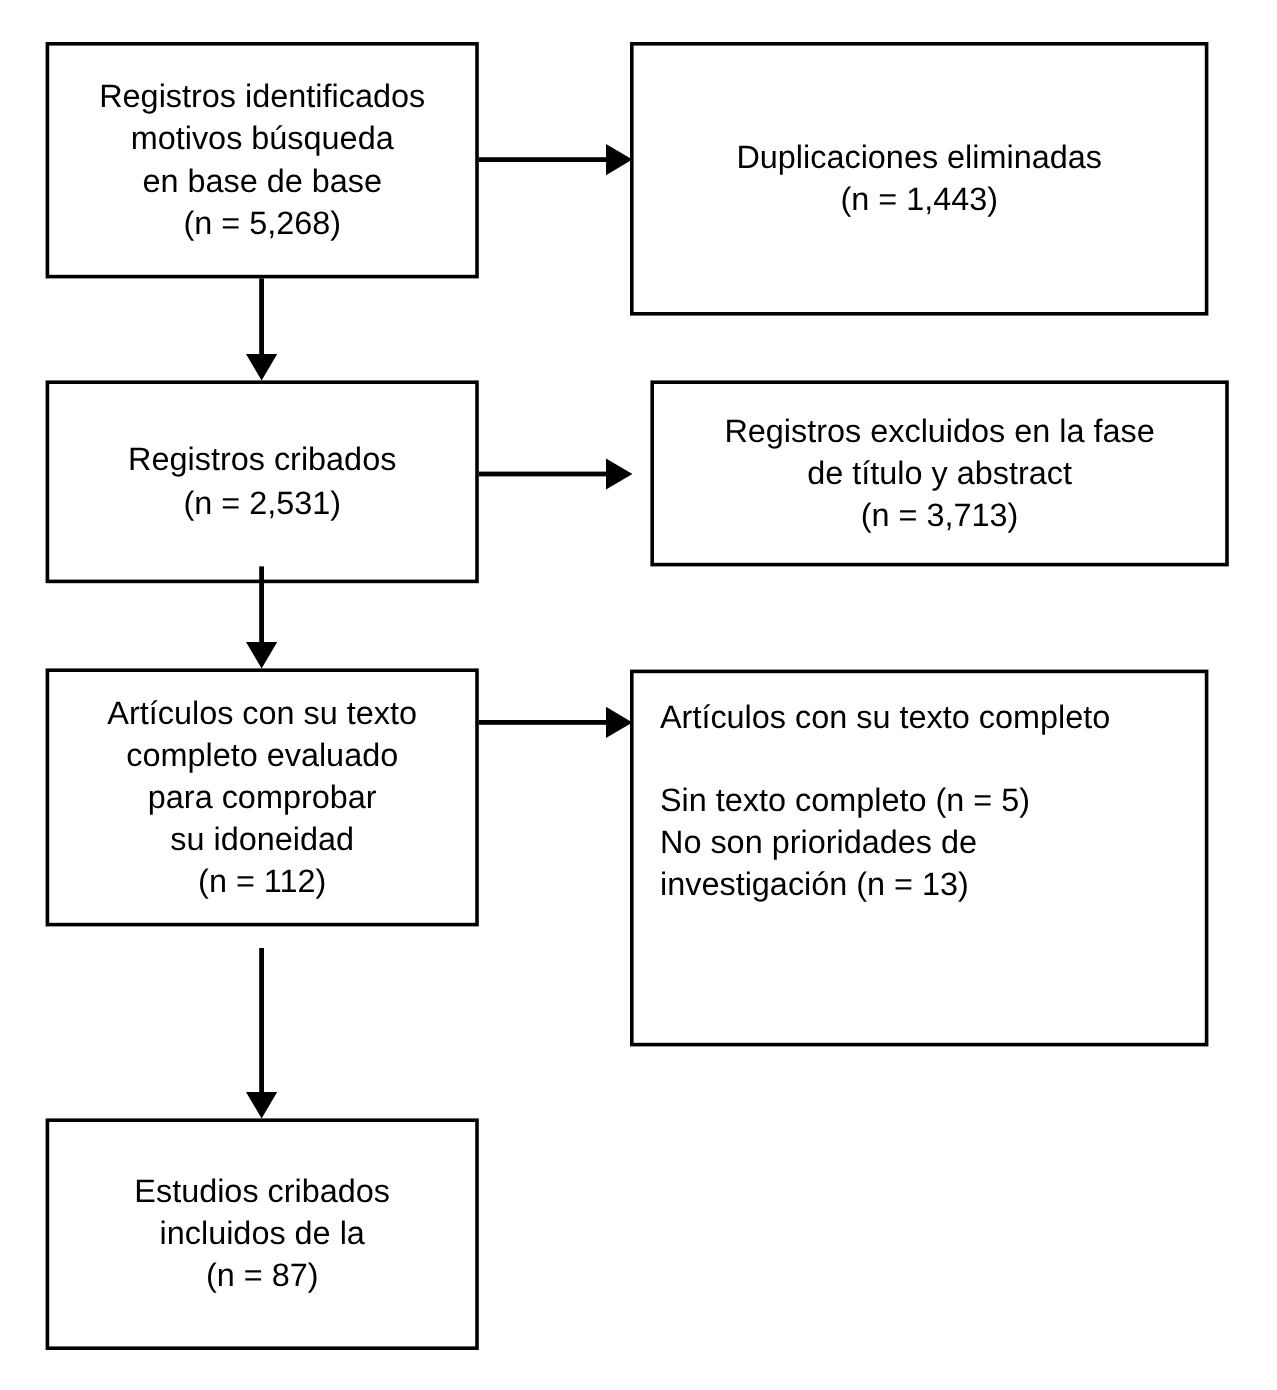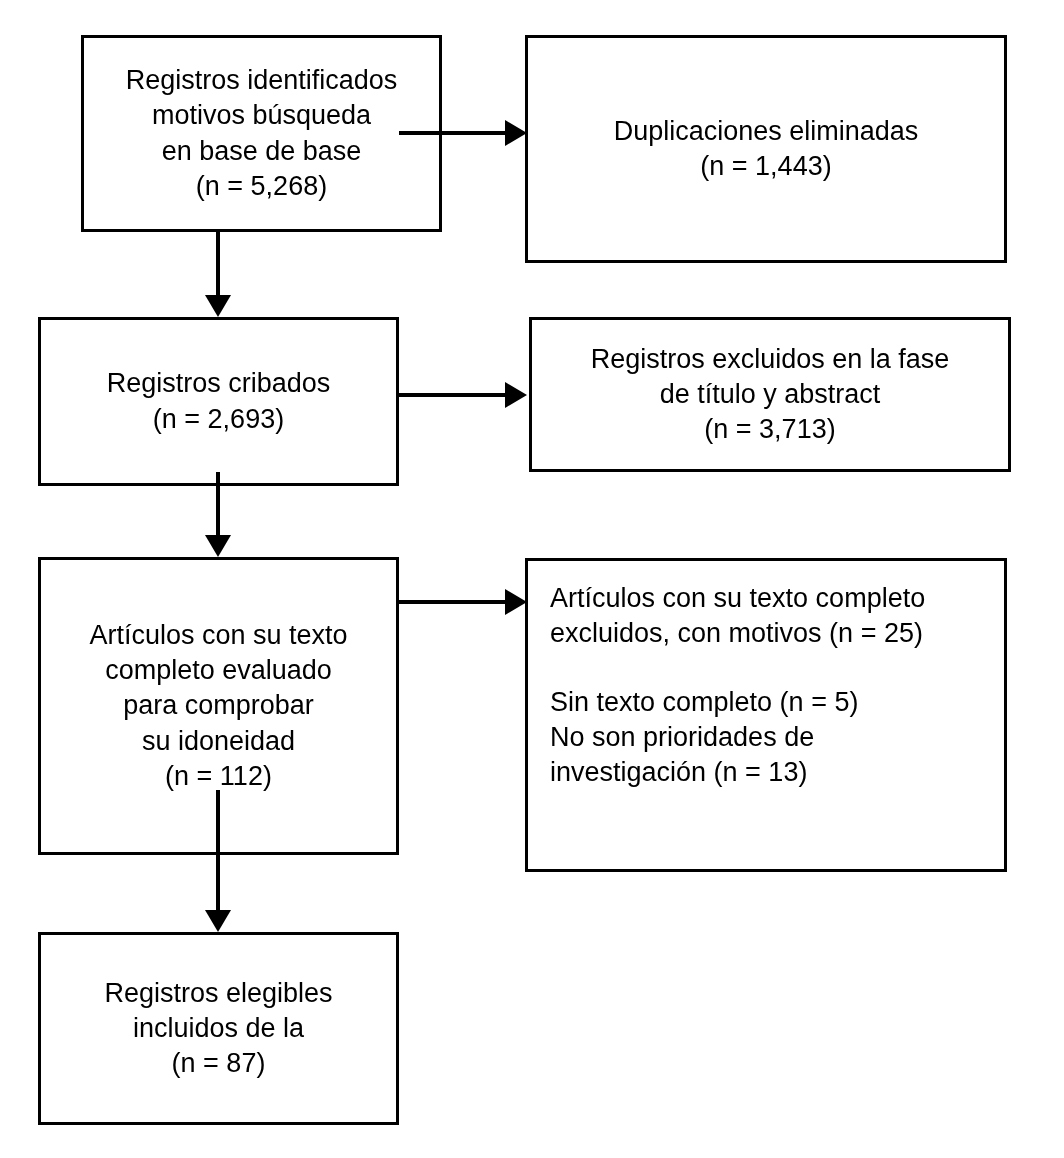--- a/index.html
+++ b/index.html
@@ -46,25 +46,25 @@
   }
   .node.align-left .line {
     white-space: normal;
   }
   .node.align-left .spacer {
     display: block;
     height: 34px;
   }
 
   
-  #node-identified   { left: 38px;  top: 35px;   width: 361px; height: 197px; margin-left: 43px; }
+  #node-identified   { left: 38px;  top: 35px;   width: 361px; height: 197px; }
   #node-duplicates   { left: 525px; top: 35px;   width: 482px; height: 228px; }
   #node-screened     { left: 38px;  top: 317px;  width: 361px; height: 169px; }
-  #node-excluded-ta  { left: 529px; top: 317px;  width: 482px; height: 155px; }
-  #node-fulltext     { left: 38px;  top: 557px;  width: 361px; height: 298px; }
+  #node-excluded-ta  { left: 542px; top: 317px;  width: 482px; height: 155px; }
+  #node-fulltext     { left: 38px;  top: 557px;  width: 361px; height: 215px; }
   #node-excluded-ft  { left: 525px; top: 558px;  width: 482px; height: 314px; }
   #node-included     { left: 38px;  top: 932px;  width: 361px; height: 193px; }
 
   
   .arrow-h, .arrow-v {
     position: absolute;
   }
   .arrow-h .shaft {
     position: absolute;
     left: 0;
@@ -138,21 +138,21 @@
     <span class="head"></span>
   </div>
 
   <div class="arrow-v" id="arrow-identified-screened">
     <span class="shaft"></span>
     <span class="head"></span>
   </div>
 
   <div class="node" id="node-screened">
     <span class="line">Registros cribados</span>
-    <span class="line">(n = 2,693)</span>
+    <span class="line">(n = 2,531)</span>
   </div>
 
   <div class="node" id="node-excluded-ta">
     <span class="line">Registros excluidos en la fase</span>
     <span class="line">de título y abstract</span>
     <span class="line">(n = 3,713)</span>
   </div>
 
   <div class="arrow-h" id="arrow-screened-excluded">
     <span class="shaft"></span>
@@ -167,36 +167,35 @@
   <div class="node" id="node-fulltext">
     <span class="line">Artículos con su texto</span>
     <span class="line">completo evaluado</span>
     <span class="line">para comprobar</span>
     <span class="line">su idoneidad</span>
     <span class="line">(n = 112)</span>
   </div>
 
   <div class="node align-left" id="node-excluded-ft">
     <span class="line">Artículos con su texto completo</span>
-    <span class="line">excluidos, con motivos (n = 25)</span>
     <span class="spacer"></span>
     <span class="line">Sin texto completo (n = 5)</span>
     <span class="line">No son prioridades de</span>
     <span class="line">investigación (n = 13)</span>
   </div>
 
   <div class="arrow-h" id="arrow-fulltext-excluded">
     <span class="shaft"></span>
     <span class="head"></span>
   </div>
 
   <div class="arrow-v" id="arrow-fulltext-included">
     <span class="shaft"></span>
     <span class="head"></span>
   </div>
 
   <div class="node" id="node-included">
-    <span class="line">Registros elegibles</span>
+    <span class="line">Estudios cribados</span>
     <span class="line">incluidos de la</span>
     <span class="line">(n = 87)</span>
   </div>
 
 </div>
 
 </body></html>

